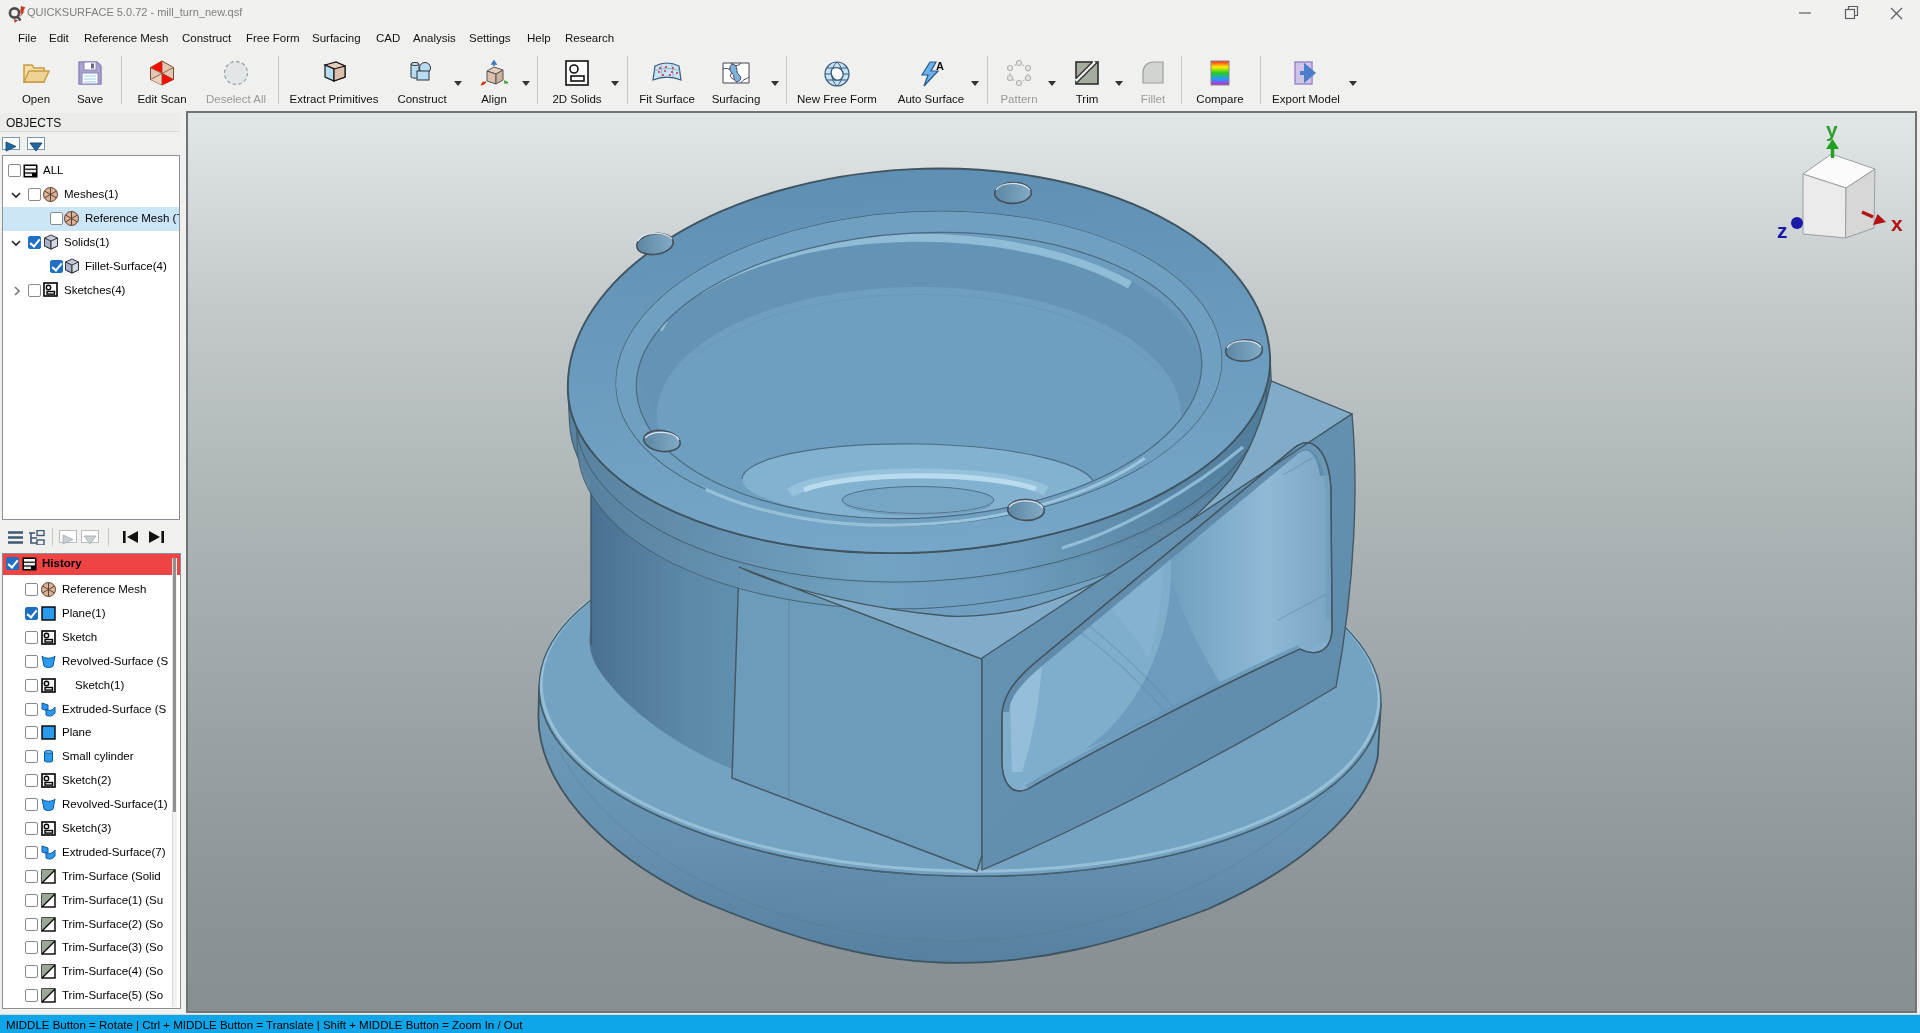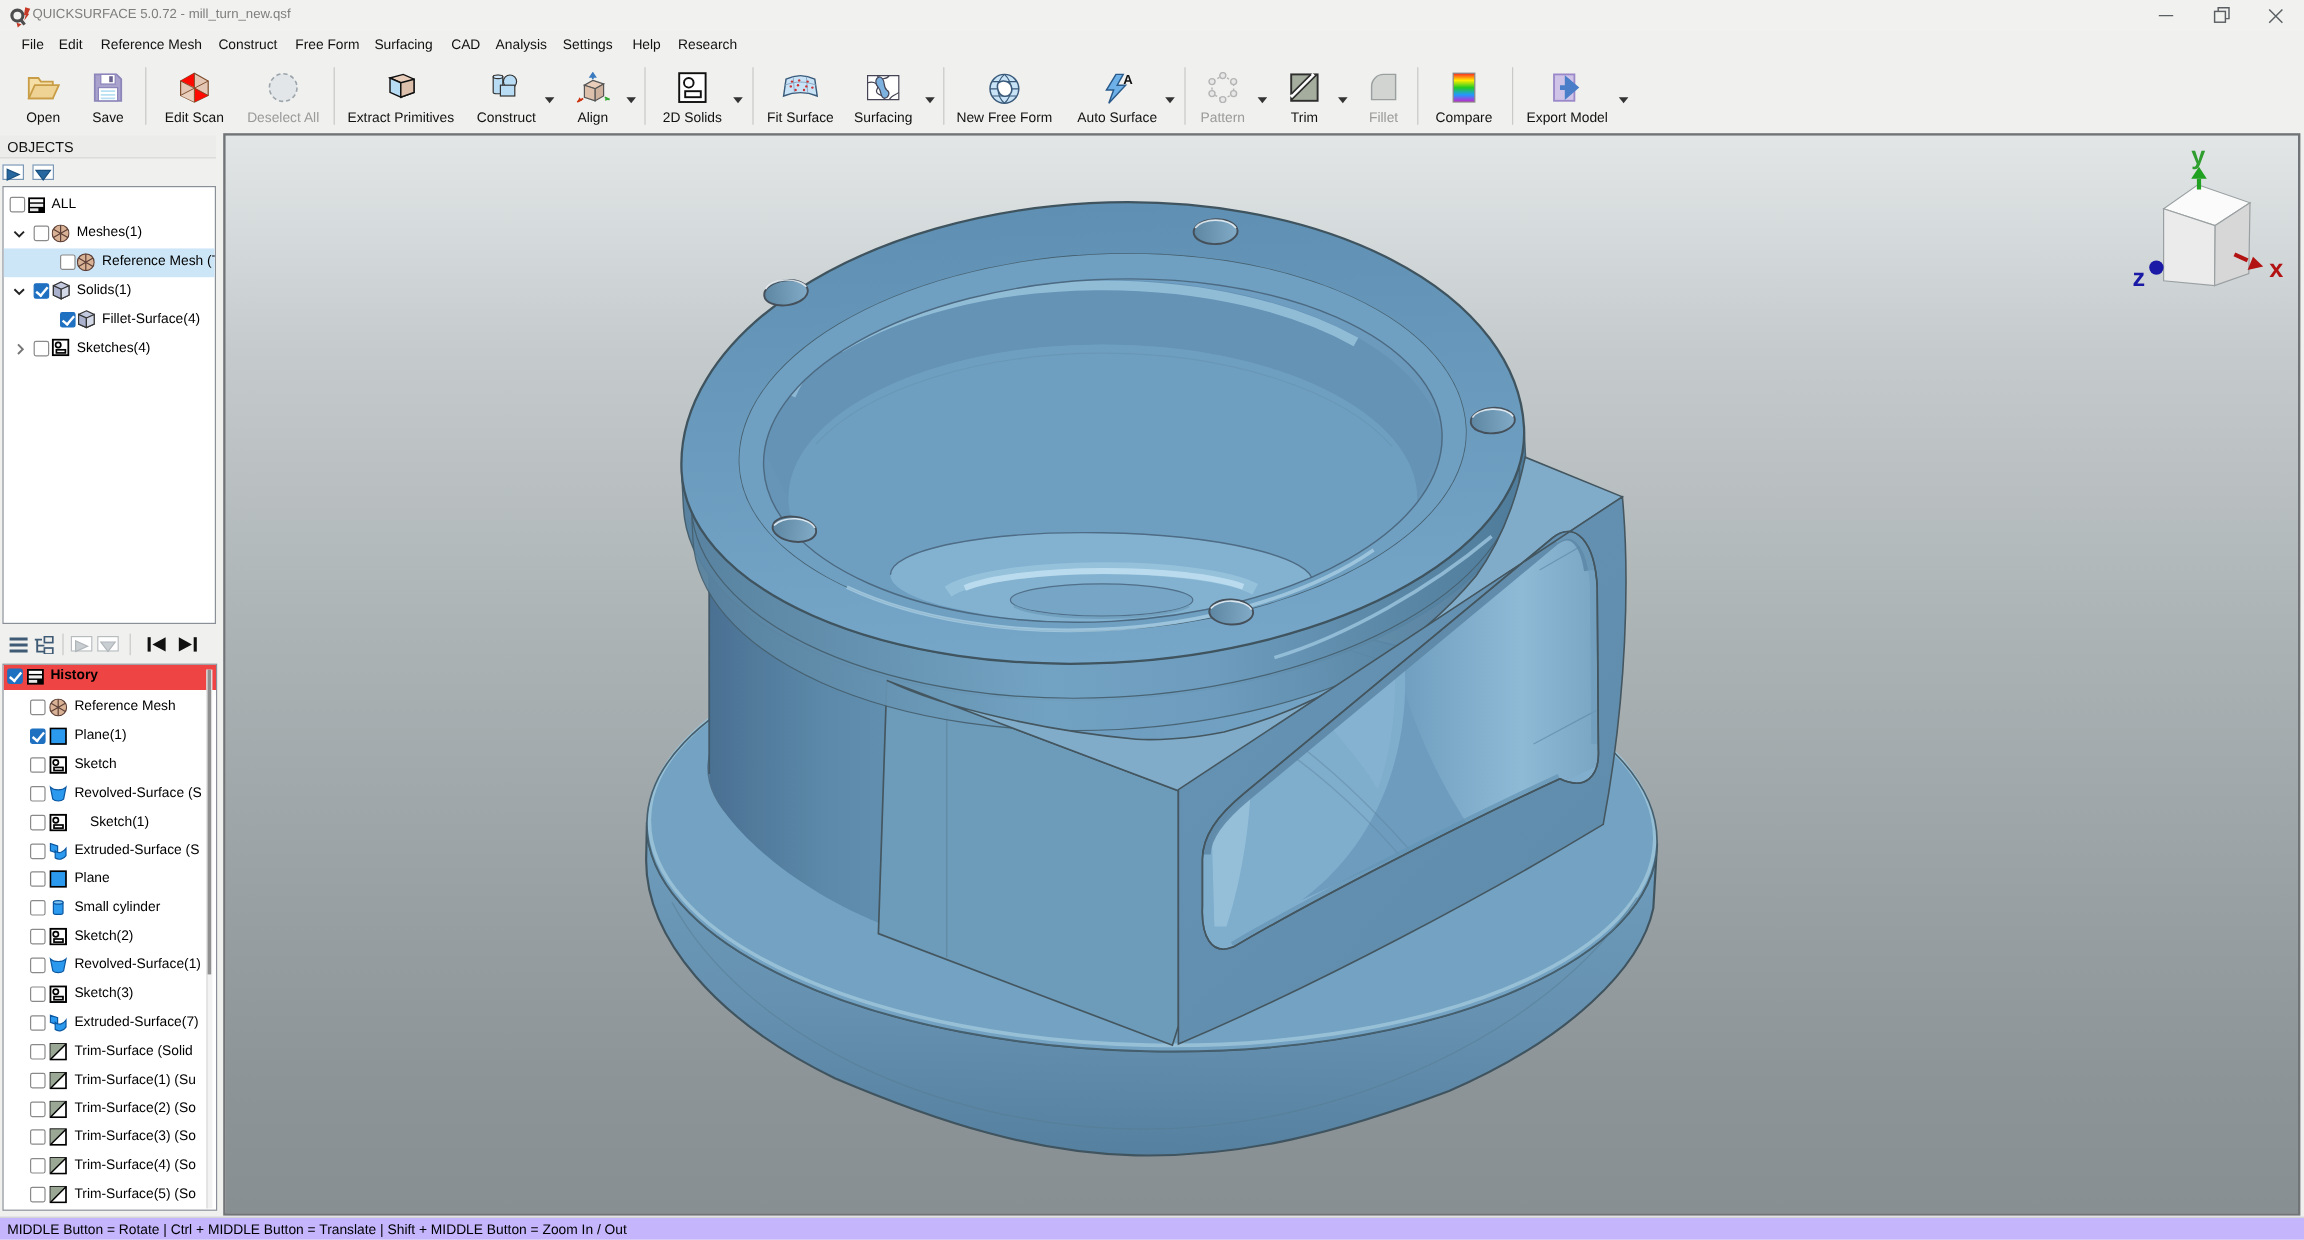--- a/index.html
+++ b/index.html
@@ -23,21 +23,21 @@
 .panelbtn { position:absolute; width:18px; height:13px; background:#fff; border:1px solid #7a97b5; }
 #objtree { position:absolute; left:2px; top:45px; width:178px; height:365px; background:#fff; border:1px solid #8a8f98; overflow:hidden; }
 #histbar { position:absolute; left:0; top:415px; width:181px; height:26px; }
 #histbox { position:absolute; left:2px; top:443px; width:179px; height:456px; background:#fff; border:1px solid #8a8f98; overflow:hidden; }
 .trow { position:absolute; left:0; width:100%; height:24px; font-size:11.5px; color:#000; }
 .trow .txt { position:absolute; top:5px; white-space:nowrap; }
 .cb { position:absolute; top:5px; width:13px; height:13px; border:1px solid #8a8a8a; border-radius:2px; background:#fff; }
 .cb.on { background:#1f70c1; border-color:#1f70c1; }
 .cb.on:after { content:""; position:absolute; left:3px; top:0px; width:4px; height:8px; border:solid #fff; border-width:0 2px 2px 0; transform:rotate(40deg); }
 .chev { position:absolute; top:7px; width:10px; height:10px; }
-#statusbar { position:absolute; left:0; top:1014px; width:1920px; height:19px; background:#c4b5fd; border-top:1px solid #d5d5d3; }
+#statusbar { position:absolute; left:0; top:1014px; width:1920px; height:19px; background:#0ea5e9; border-top:1px solid #d5d5d3; }
 #statusbar span { position:absolute; left:6px; top:4px; font-size:11.5px; color:#000; font-weight:400; }
 #viewport { position:absolute; left:186px; top:111px; width:1731px; height:902px; background:linear-gradient(to bottom,#e2e6e7 0%,#c5cbcd 20%,#adb4b6 45%,#9aa1a4 70%,#8d9497 88%,#888f92 100%); border:2px solid #717477; }
 </style>
 </head>
 <body>
 <div id="viewport">
 <svg width="1727" height="898" viewBox="188 113 1727 898">
 <defs>
 <linearGradient id="cylg" x1="0" y1="0" x2="1" y2="0">
   <stop offset="0" stop-color="#4a7092"></stop>

